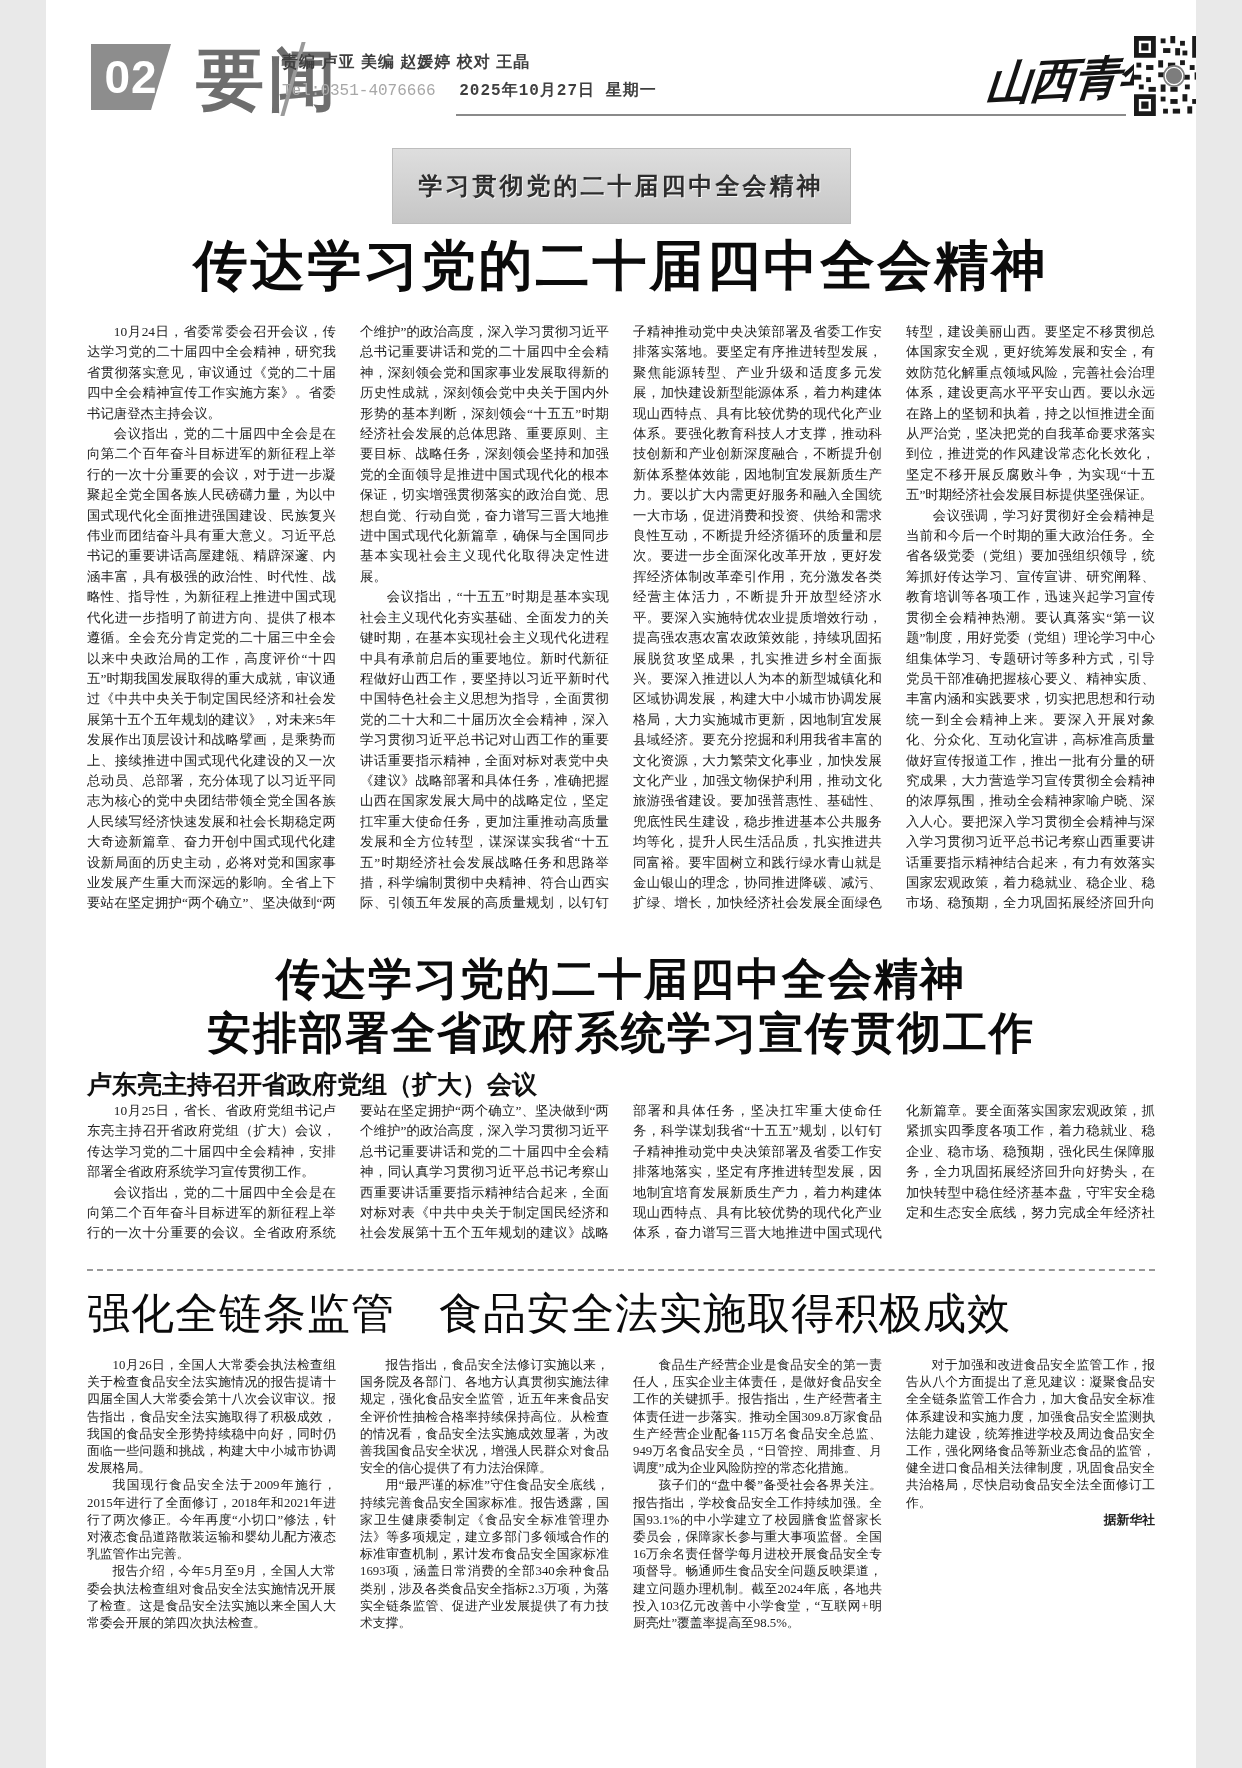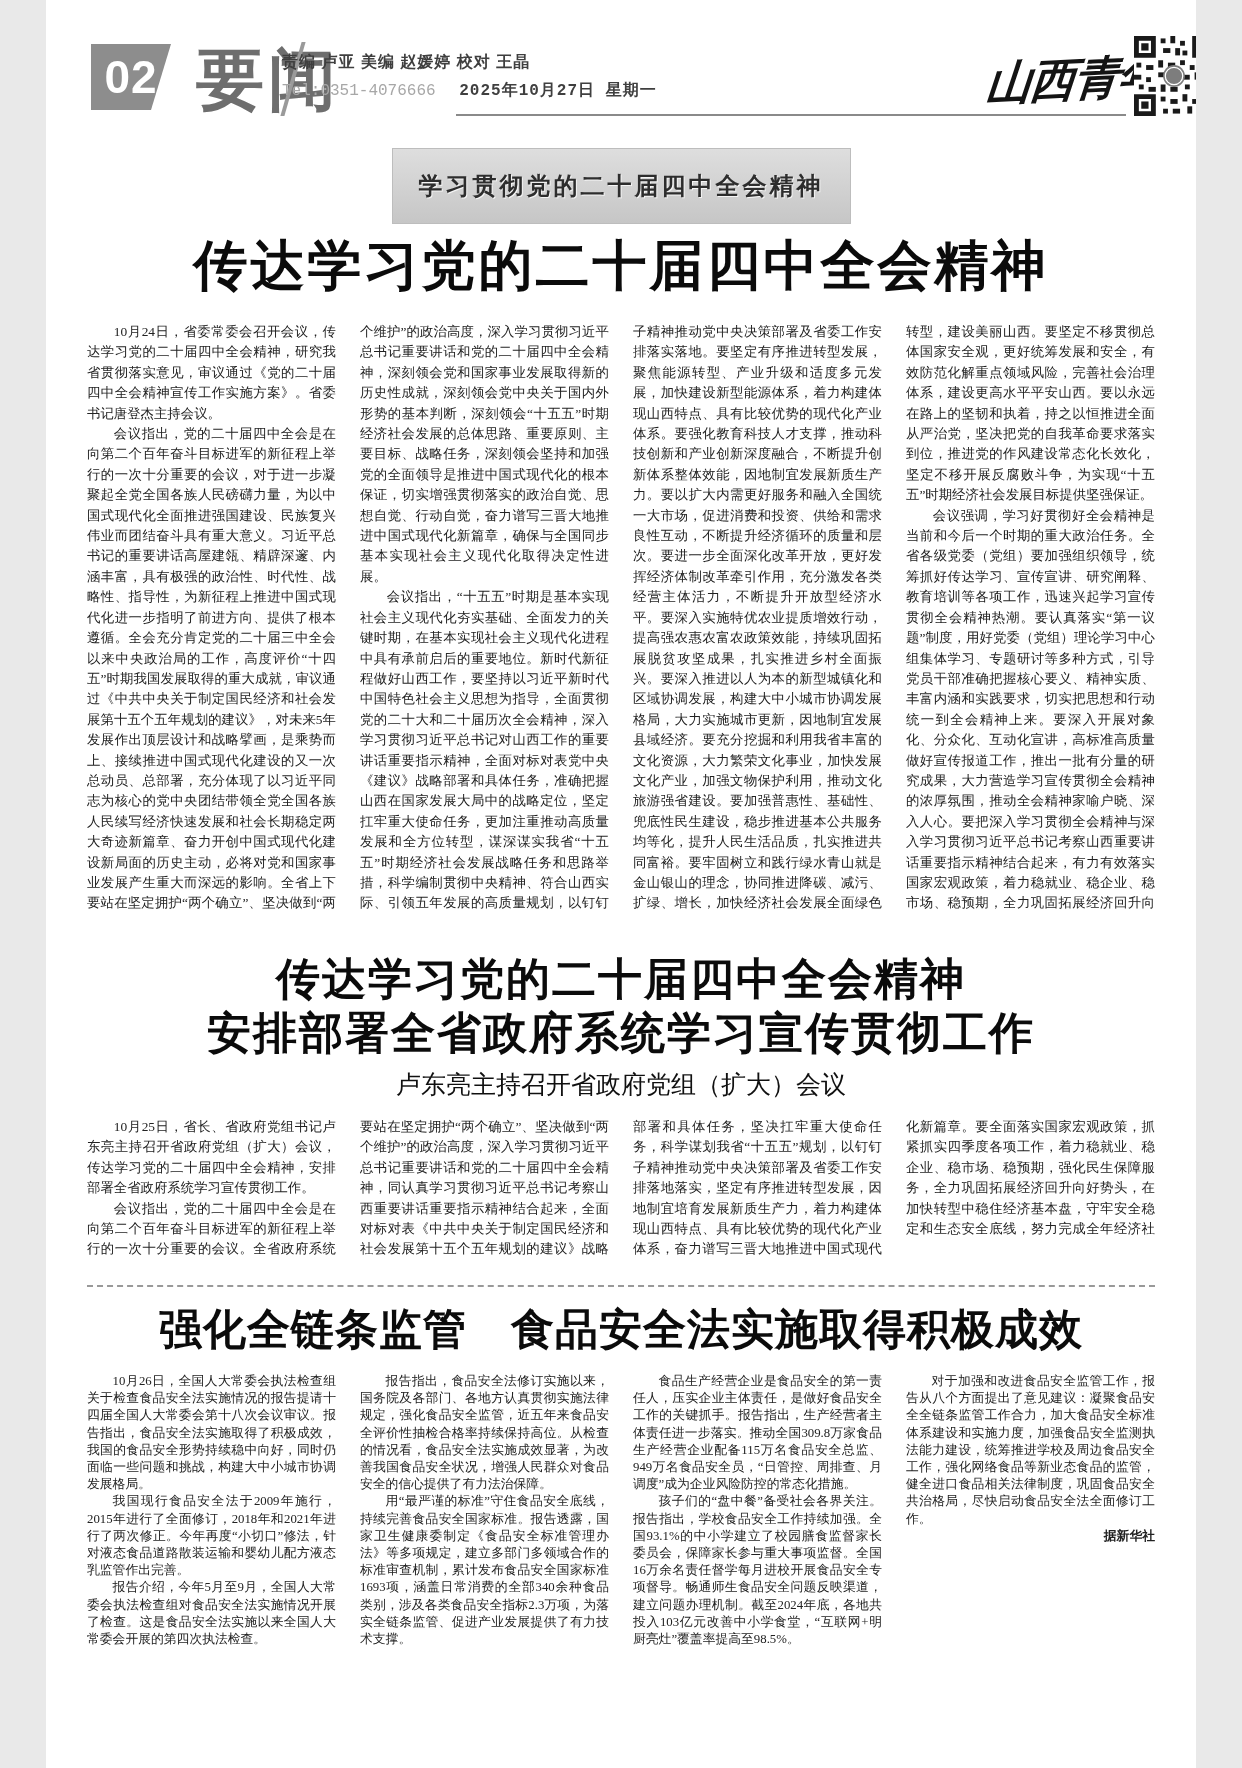--- a/index.html
+++ b/index.html
@@ -31,26 +31,26 @@
         font-weight:900;font-size:54px;line-height:66px;color:#0b0b0b;letter-spacing:3px;}
   .subtitle1{margin-top:8px;text-align:center;font-weight:bold;font-size:27px;color:#101010;letter-spacing:1px;}
   .bodytext{text-align:justify;font-size:13.4px;line-height:20.4px;color:#222222;
         column-count:4;column-gap:24px;column-fill:auto;overflow:hidden;}
   .body1{margin-top:24px;height:600px;}
   .para{margin:0;text-indent:2em;}
   .source{margin:0;text-align:right;font-weight:bold;text-indent:0;}
   
   .headline2{margin-top:30px;text-align:center;font-family:"Liberation Sans",sans-serif;
         font-weight:900;font-size:44px;line-height:54px;color:#0b0b0b;letter-spacing:2px;}
-  .subtitle2{margin-top:8px;text-align:center;font-weight:normal;font-size:25px;color:#101010;}
-  .body2{margin-top:16px;height:152px;}
+  .subtitle2{margin-top:8px;font-weight:bold;font-size:25px;color:#101010;}
+  .body2{height:152px;}
   
   .divider{margin-top:16px;border-top:2px dashed #999999;}
-  .headline3{margin-top:16px;text-align:center;font-family:"Liberation Sans",sans-serif;
-        font-weight:700;font-size:43px;line-height:52px;color:#0b0b0b;letter-spacing:1px;}
+  .headline3{margin-top:16px;font-family:"Liberation Sans",sans-serif;
+        font-weight:400;font-size:43px;line-height:52px;color:#0b0b0b;letter-spacing:1px;}
   .body3{margin-top:18px;height:285px;font-size:12.8px;line-height:17.2px;}
 </style>
 </head>
 <body>
 
 <div class="page">
 
   <div class="header">
     <div class="pagenum-box">
       <span>02</span>

